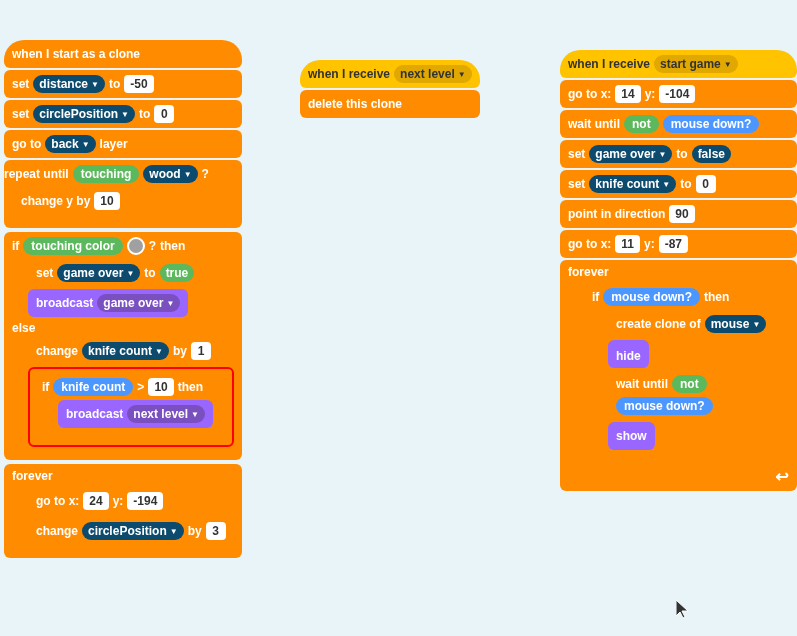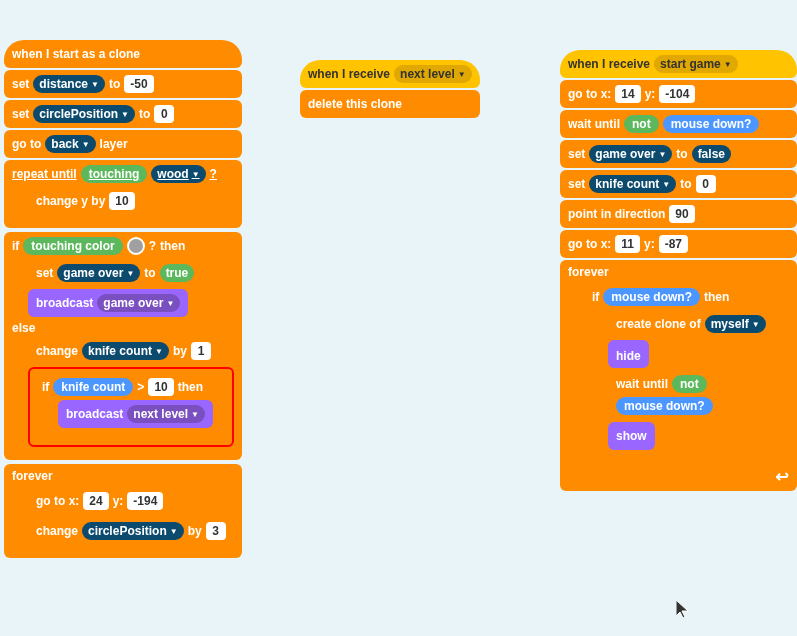--- a/index.html
+++ b/index.html
@@ -122,29 +122,29 @@
     <span>to</span>
     <span class="field">0</span>
   </div>
 
   <div class="block block-orange">
     <span>go to</span>
     <span class="dropdown">back</span>
     <span>layer</span>
   </div>
 
-  <div style="background:#FF8C00; border-radius:6px; padding:5px 8px; color:white; font-weight:bold; font-size:12px;text-decoration:underline;">
+  <div style="background:#FF8C00; border-radius:6px; padding:5px 0; color:white; font-weight:bold; font-size:12px;">
     <div style="display:flex; align-items:center; gap:4px; flex-wrap:wrap;">
       <span>repeat until</span>
       <span class="field-green">touching</span>
       <span class="dropdown">wood</span>
       <span>?</span>
     </div>
 
-    <div style="margin-left:16px; margin-top:4px;">
+    <div style="margin-left:9px; margin-top:4px;">
       <div class="block block-orange" style="display:inline-flex;">
         <span>change y by</span>
         <span class="field">10</span>
       </div>
     </div>
 
     <div style="height:8px;"></div>
   </div>
 
   <div style="background:#FF8C00; border-radius:6px; padding:5px 8px; color:white; font-weight:bold; font-size:12px; margin-top:2px;">
@@ -299,21 +299,21 @@
     <div style="margin-left:16px; margin-top:4px; background:#FF8C00; border-radius:6px; padding:5px 8px;">
       <div style="display:flex; align-items:center; gap:4px;">
         <span>if</span>
         <span class="field-blue">mouse down?</span>
         <span>then</span>
       </div>
 
       <div style="margin-left:16px; margin-top:4px;">
         <div class="block block-orange" style="display:inline-flex;">
           <span>create clone of</span>
-          <span class="dropdown">myself</span>
+          <span class="dropdown">mouse</span>
         </div>
       </div>
 
       <div style="margin-left:16px; margin-top:2px;">
         <div class="block block-purple" style="display:inline-flex;align-items:flex-end;">
           <span>hide</span>
         </div>
       </div>
 
       <div style="margin-left:16px; margin-top:2px;">

